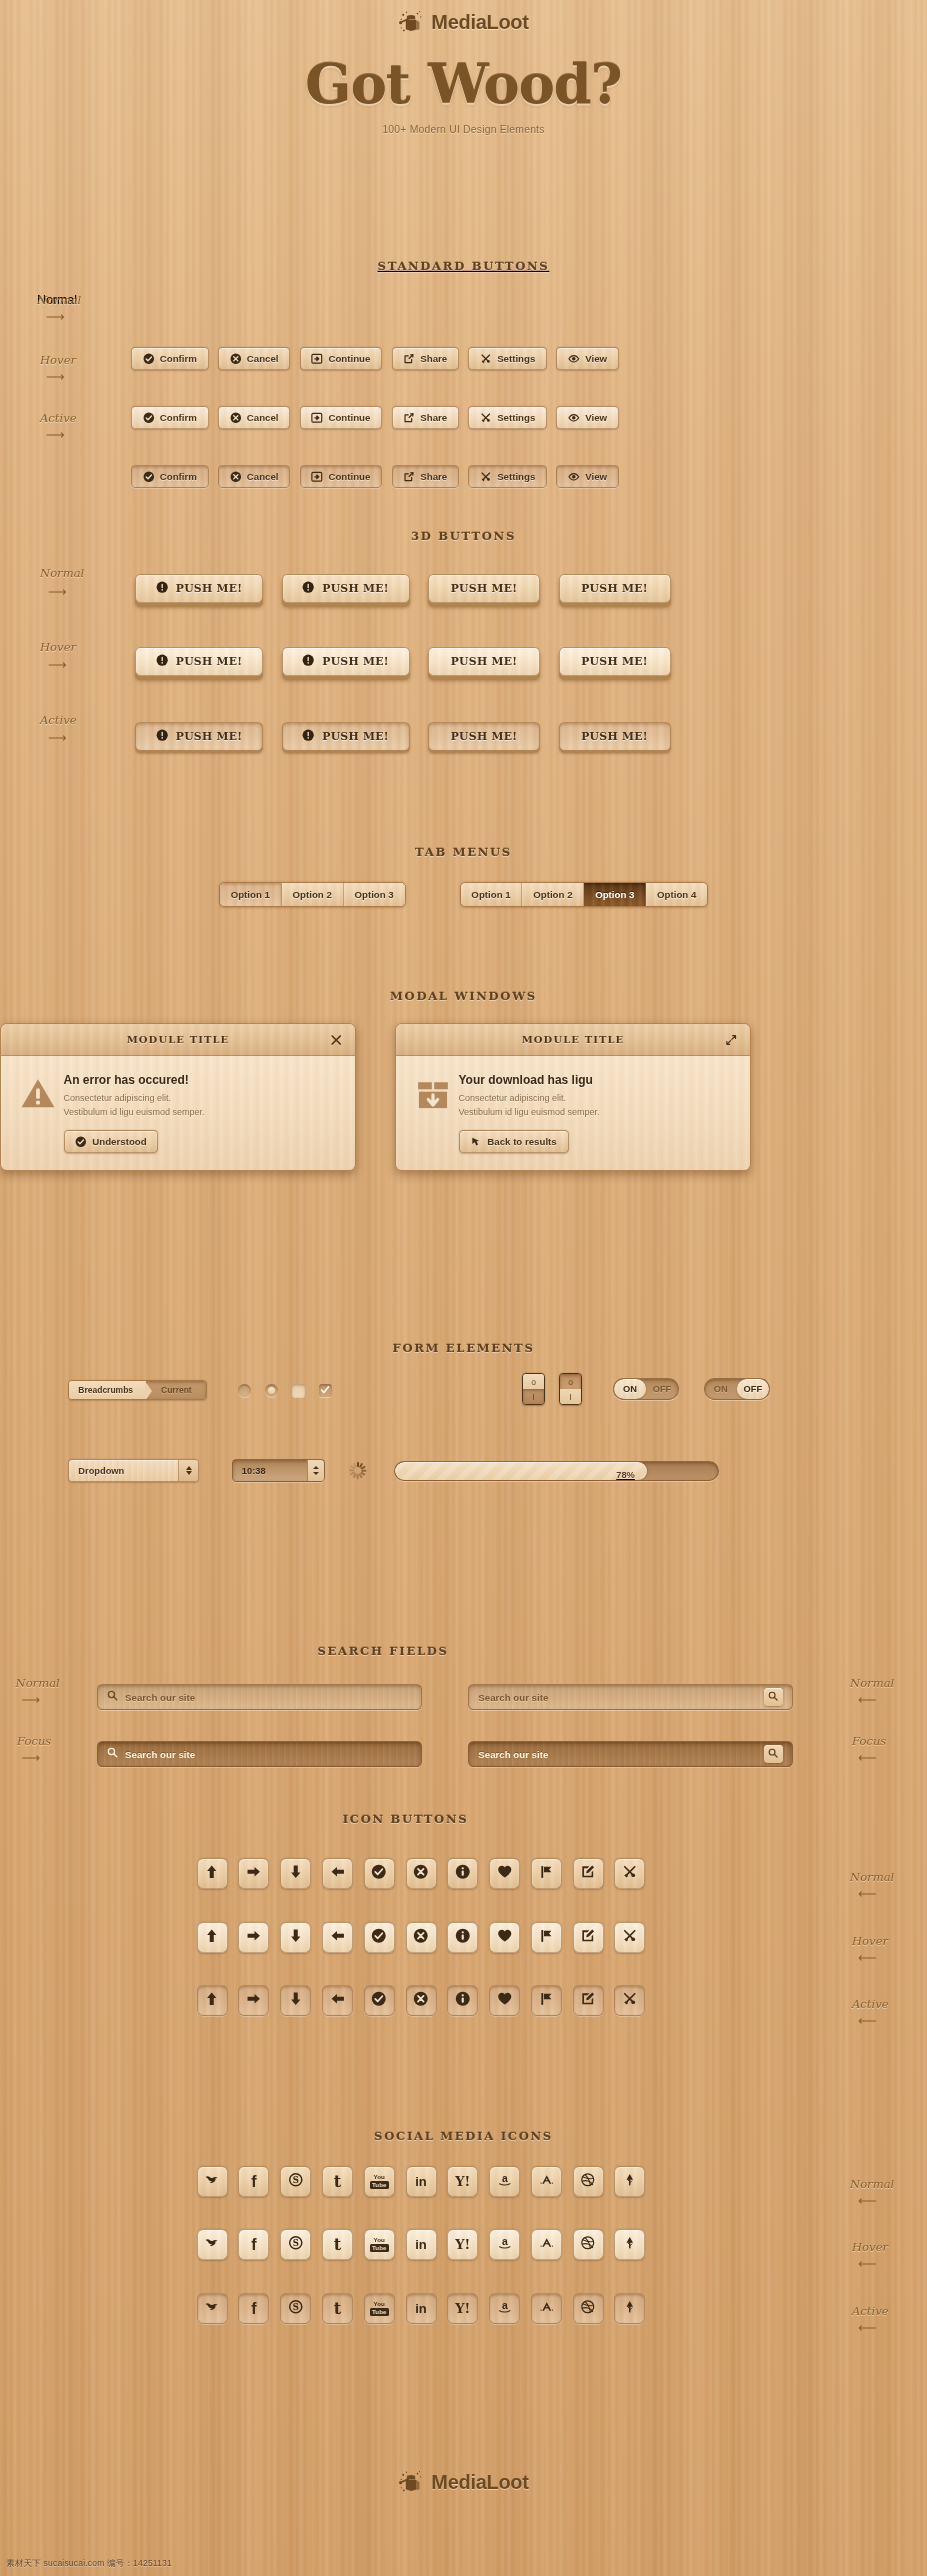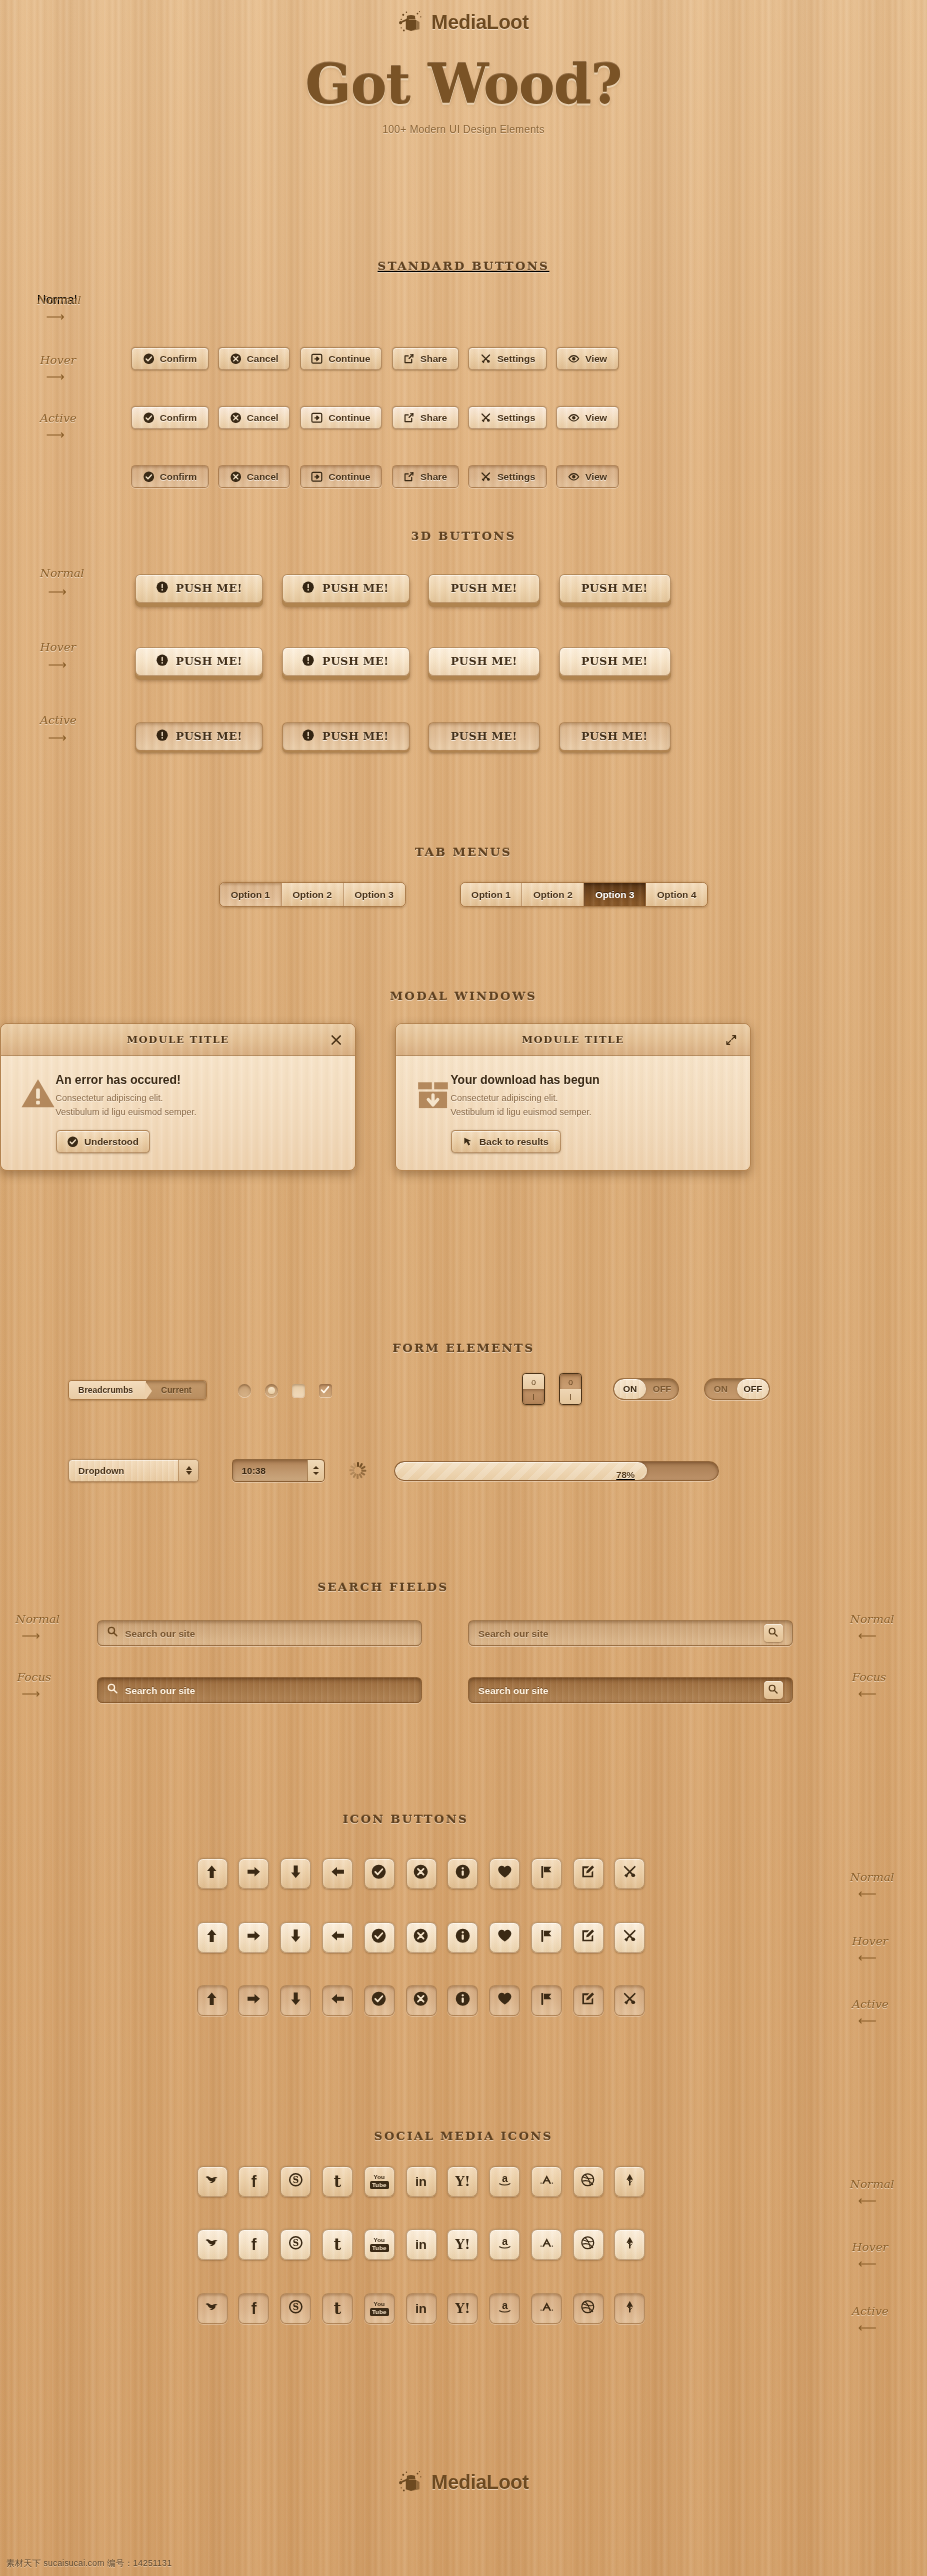--- a/index.html
+++ b/index.html
@@ -212,21 +212,21 @@
     font-size: 10px; font-weight: bold; color: #4e3519;
     letter-spacing: 1.1px;
     text-shadow: 0 0.8px 0 rgba(255,255,255,0.5);
   }
   .modal-corner-btn {
     position: absolute; right: 12.4px; top: 50%; transform: translateY(-50%);
     width: 12.4px; height: 12.4px; cursor: pointer;
   }
   .modal-corner-btn svg { width: 12.4px; height: 12.4px; fill: #4a3318; }
   .modal-body {
-    display: flex; align-items: flex-start; gap: 0;
+    display: flex; align-items: flex-start; gap: 8px;
     padding: 17px 20px 17px 18.5px;
     background-image:
       repeating-linear-gradient(90deg, rgba(255,255,255,0.14) 0, rgba(255,255,255,0) 2.3px, rgba(160,110,55,0.04) 6.2px, rgba(255,255,255,0.08) 10px),
       linear-gradient(180deg, #f7e4c9 0%, #f2dabb 60%, #eed2af 100%);
   }
   .modal-icon { flex: 0 0 auto; width: 36px; height: 36px; margin-top: 3.1px; }
   .modal-icon svg { width: 36px; height: 36px; fill: #a97a4b; opacity: 0.85; }
   .modal-h {
     font-size: 12px; font-weight: bold; color: #3b2a15;
     text-shadow: 0 0.8px 0 rgba(255,255,255,0.5);
@@ -887,21 +887,21 @@
       <div class="modal-body">
         <span class="modal-icon">
           <svg viewBox="0 0 46 46">
               <path d="M4 8 H21.5 V17 H4 Z"></path>
               <path d="M24.5 8 H42 V17 H24.5 Z"></path>
               <path d="M5 20 H41 V41 H5 Z"></path>
               <path d="M23 24 L23 33 M17 30 L23 37 L29 30" stroke="#f6e6cd" stroke-width="4.2" fill="none" stroke-linecap="round" stroke-linejoin="round"></path>
             </svg>
         </span>
         <div style="flex:1;">
-          <div class="modal-h">Your download has begun</div>
+          <div class="modal-h">Your download has ligu</div>
           <div class="modal-p">
             <span>Consectetur adipiscing elit.</span><br>
             <span>Vestibulum id ligu euismod semper.</span>
           </div>
           <div class="modal-actions">
             <button class="wbtn">
               <span class="gi">
                   <svg viewBox="0 0 20 20">
                     <path d="M4 3 L4 14 L8 10.5 L11 16.5 L14 14.5 L11 9 L16 8.5 Z"></path>
                   </svg>
@@ -985,21 +985,21 @@
         <i style="transform:rotate(330deg);opacity:.2"></i>
     </span>
     <span class="progress" style="margin-left:14px;">
       <span class="fill" id="progress-fill" style="width: 78%;">
         <span class="pval">78%</span>
       </span>
     </span>
   </div>
 </div>
 
-<div class="abs" style="left:0;top:1580px;width:766px;">
+<div class="abs" style="left:0;top:1644px;width:766px;">
   <div class="section-title">SEARCH FIELDS</div>
 
   <div class="state-tag abs" style="left:15.5px;top:32px;">Normal</div>
   <div class="state-arrow abs" style="left:21.6px;top:49px;">⟶</div>
   <div class="state-tag abs" style="left:17px;top:90px;">Focus</div>
   <div class="state-arrow abs" style="left:21.6px;top:107px;">⟶</div>
 
   <div class="state-tag abs" style="left:850px;top:32px;">Normal</div>
   <div class="state-arrow abs" style="left:858px;top:49px;">⟵</div>
   <div class="state-tag abs" style="left:852px;top:90px;">Focus</div>

